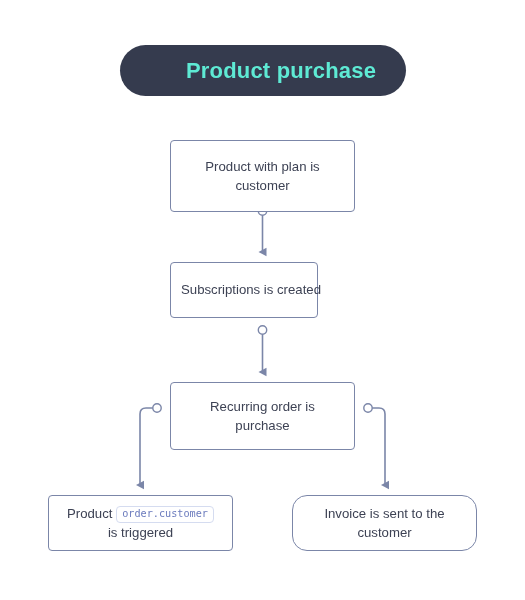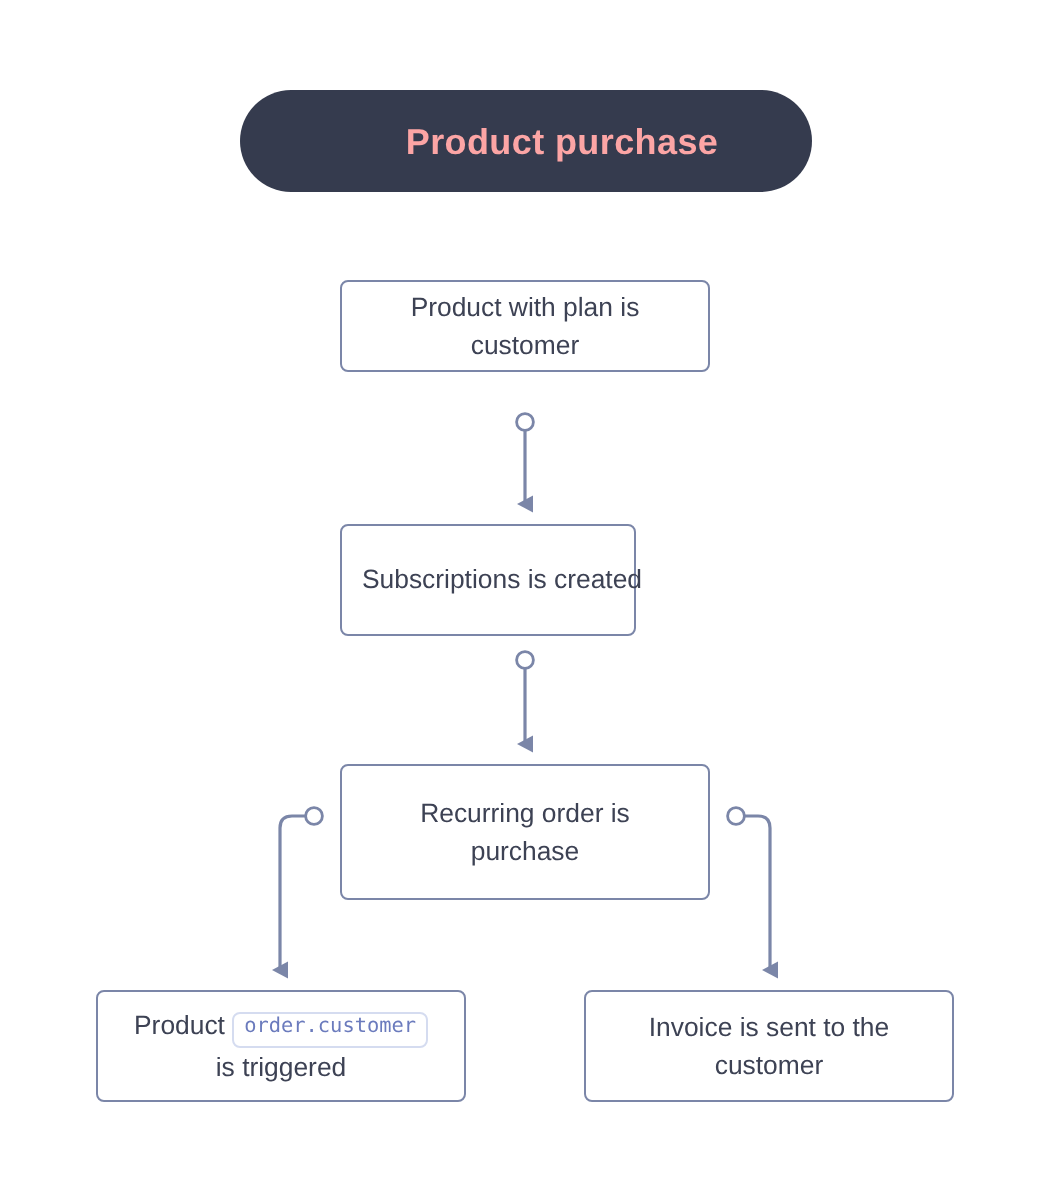--- a/index.html
+++ b/index.html
@@ -31,22 +31,22 @@
     width: 286px;
     height: 51px;
     background: #353b4e;
     border-radius: 26px;
     display: flex;
     align-items: center;
     justify-content: center;
     box-sizing: border-box;
   }
   .title-pill .title-text {
-    color: #fca5a5;
-    font-size: 18px;
+    color: #5eead4;
+    font-size: 22px;
     font-weight: bold;
     letter-spacing: 0.2px;
     line-height: 1;
     margin-left: 36px;
   }
 
   
   .node {
     position: absolute;
     box-sizing: border-box;
@@ -60,25 +60,25 @@
     color: #3d4254;
     font-size: 13.2px;
     line-height: 1.45;
     padding: 4px 10px;
   }
   .node .node-text {
     display: block;
     width: 100%;
   }
 
-  #node-product   { left: 170px; top: 140px; width: 185px; height: 46px; }
+  #node-product   { left: 170px; top: 140px; width: 185px; height: 72px; }
   #node-subs      { left: 170px; top: 262px; width: 148px; height: 56px; }
   #node-recurring { left: 170px; top: 382px; width: 185px; height: 68px; }
   #node-webhook   { left:  48px; top: 495px; width: 185px; height: 56px; }
-  #node-invoice   { left: 292px; top: 495px; width: 185px; height: 56px; }
+  #node-invoice   { left: 292px; top: 495px; width: 185px; height: 56px; border-radius: 15px; }
 
   
   .code-chip {
     display: inline-block;
     font-family: "DejaVu Sans Mono", "Liberation Mono", monospace;
     font-size: 10.2px;
     color: #6b7bbd;
     background: #ffffff;
     border: 1px solid #d5dcf0;
     border-radius: 4px;

